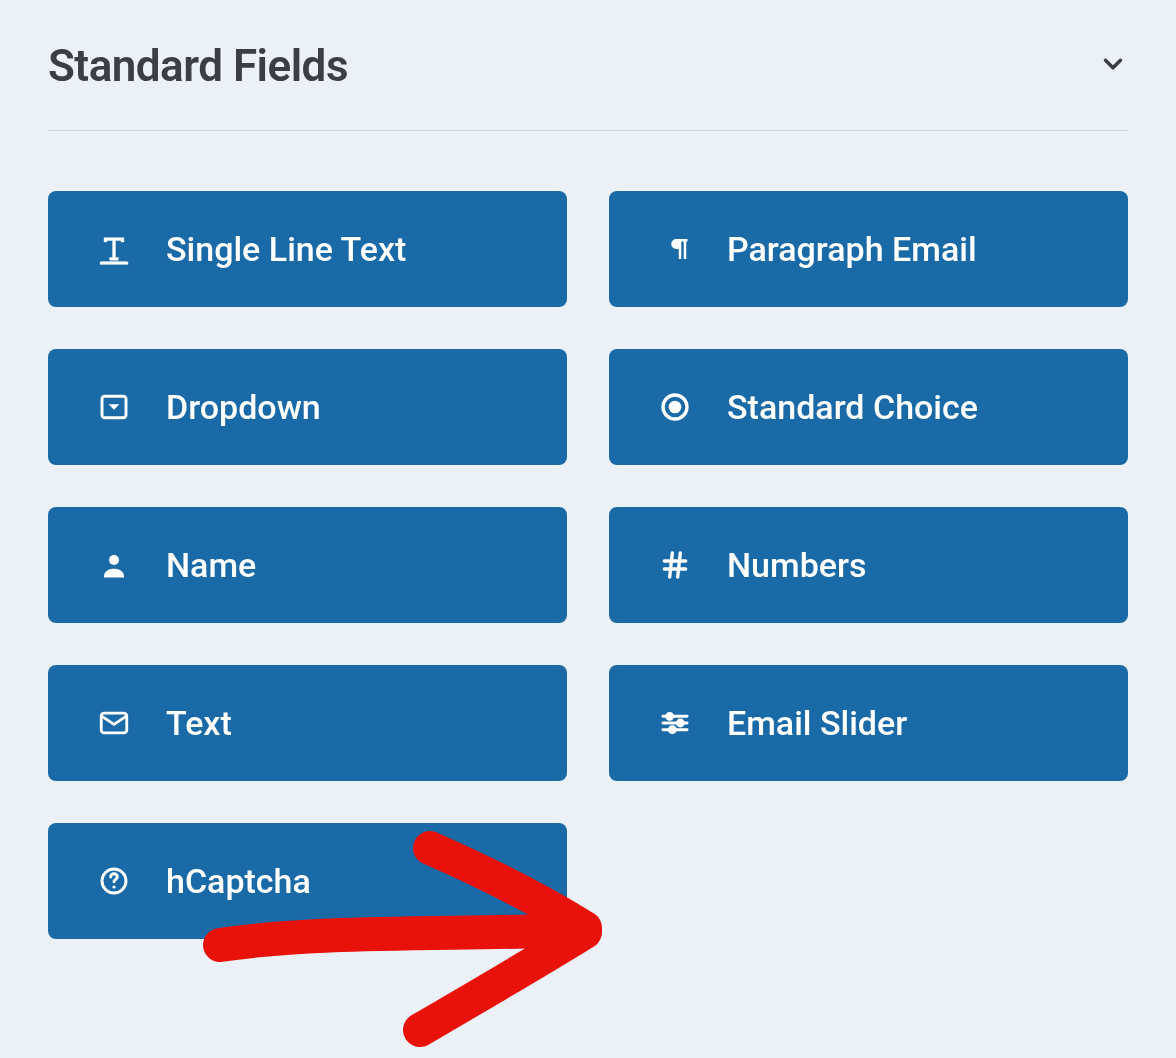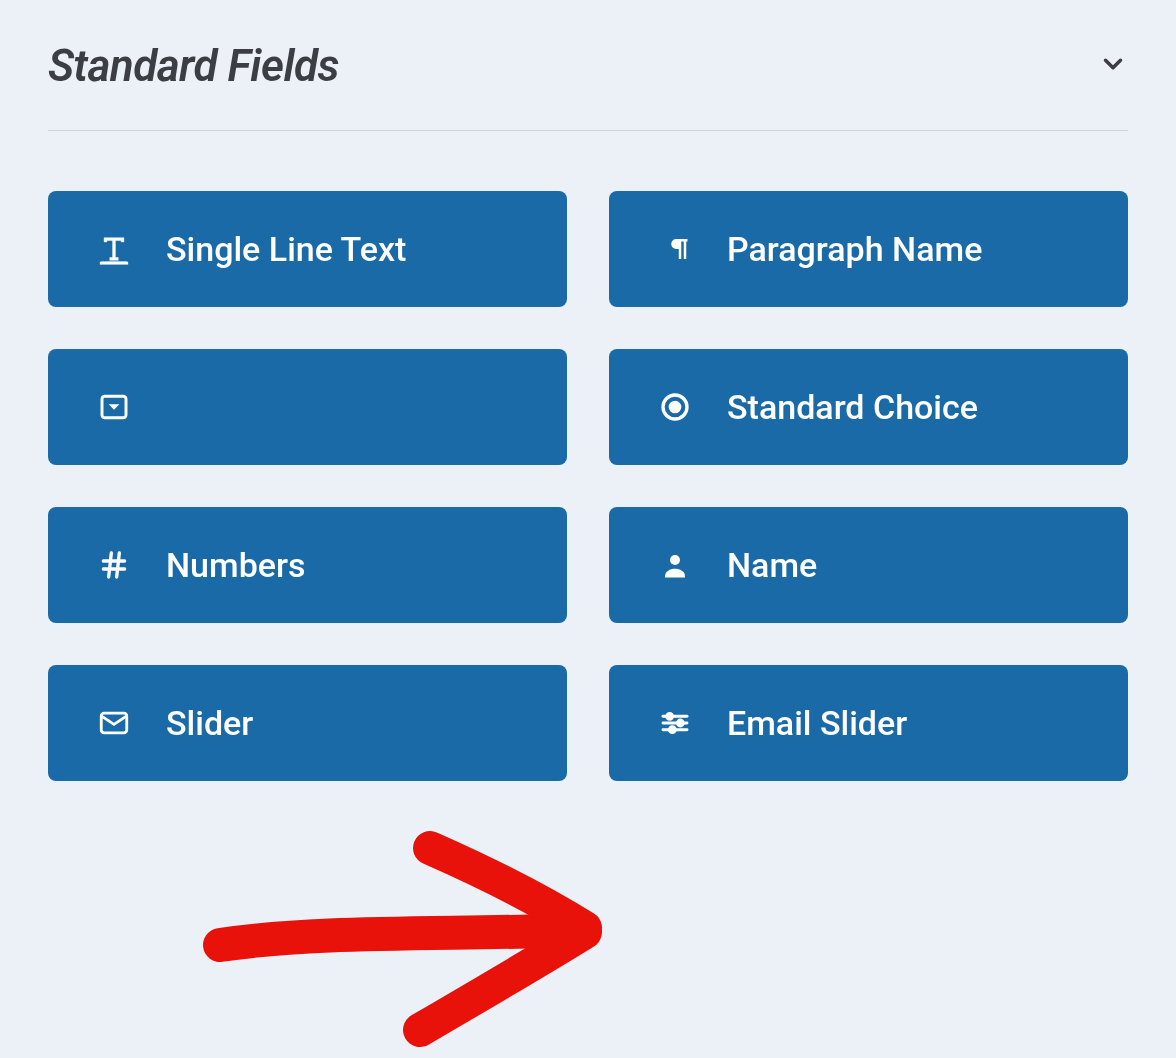--- a/index.html
+++ b/index.html
@@ -11,21 +11,20 @@
     padding: 40px 48px;
     position: relative;
   }
   .section-header {
     display: flex;
     align-items: center;
     justify-content: space-between;
     padding-bottom: 38px;
     border-bottom: 1px solid #cdd4db;
     margin-bottom: 60px;
-    font-style: italic;
   }
   .section-title {
     font-size: 44px;
     font-weight: 600;
     color: #3b3f44;
     letter-spacing: -0.5px;
   }
   .chevron {
     color: #3b3f44;
   }
@@ -88,89 +87,100 @@
     </span>
     <span class="label">Single Line Text</span>
   </div>
 
   <div class="field-button">
     <span class="icon">
       <svg viewBox="0 0 24 24" width="30" height="30" fill="currentColor">
           <path d="M13 4a4 4 0 0 0 0 8h2v8h2V6h2v14h2V6h1V4h-9z"></path>
         </svg>
     </span>
-    <span class="label">Paragraph Name</span>
+    <span class="label">Paragraph Email</span>
   </div>
 
   <div class="field-button">
     <span class="icon">
       <svg viewBox="0 0 24 24" width="32" height="32" fill="none" stroke="currentColor" stroke-width="2.2">
           <rect x="3" y="4" width="18" height="16" rx="2"></rect>
           <path d="M8 10l4 4 4-4" fill="currentColor" stroke="none"></path>
         </svg>
     </span>
+    <span class="label">Dropdown</span>
   </div>
 
   <div class="field-button">
     <span class="icon">
       <svg viewBox="0 0 24 24" width="32" height="32" fill="none" stroke="currentColor" stroke-width="2.5">
           <circle cx="12" cy="12" r="9"></circle>
           <circle cx="12" cy="12" r="3.5" fill="currentColor"></circle>
         </svg>
     </span>
     <span class="label">Standard Choice</span>
   </div>
 
 
   <div class="field-button">
     <span class="icon">
+      <svg viewBox="0 0 24 24" width="30" height="30" fill="currentColor">
+          <circle cx="12" cy="8" r="4"></circle>
+          <path d="M4 21c0-4 4-6 8-6s8 2 8 6v1H4v-1z"></path>
+        </svg>
+    </span>
+    <span class="label">Name</span>
+  </div>
+
+  <div class="field-button">
+    <span class="icon">
       <svg viewBox="0 0 24 24" width="32" height="32" fill="none" stroke="currentColor" stroke-width="2.5" stroke-linecap="round">
           <line x1="4" y1="9" x2="20" y2="9"></line>
           <line x1="4" y1="15" x2="20" y2="15"></line>
           <line x1="10" y1="3" x2="8" y2="21"></line>
           <line x1="16" y1="3" x2="14" y2="21"></line>
         </svg>
     </span>
     <span class="label">Numbers</span>
   </div>
 
   <div class="field-button">
     <span class="icon">
-      <svg viewBox="0 0 24 24" width="30" height="30" fill="currentColor">
-          <circle cx="12" cy="8" r="4"></circle>
-          <path d="M4 21c0-4 4-6 8-6s8 2 8 6v1H4v-1z"></path>
-        </svg>
-    </span>
-    <span class="label">Name</span>
-  </div>
-
-  <div class="field-button">
-    <span class="icon">
       <svg viewBox="0 0 24 24" width="34" height="34" fill="none" stroke="currentColor" stroke-width="2">
           <rect x="3" y="5" width="18" height="14" rx="2"></rect>
           <path d="M3 7l9 6 9-6"></path>
         </svg>
     </span>
-    <span class="label">Slider</span>
+    <span class="label">Text</span>
   </div>
 
   <div class="field-button">
     <span class="icon">
       <svg viewBox="0 0 24 24" width="32" height="32" fill="none" stroke="currentColor" stroke-width="2.2" stroke-linecap="round">
           <line x1="3" y1="7" x2="21" y2="7"></line>
           <circle cx="8" cy="7" r="2.2" fill="currentColor"></circle>
           <line x1="3" y1="12" x2="21" y2="12"></line>
           <circle cx="16" cy="12" r="2.2" fill="currentColor"></circle>
           <line x1="3" y1="17" x2="21" y2="17"></line>
           <circle cx="10" cy="17" r="2.2" fill="currentColor"></circle>
         </svg>
     </span>
     <span class="label">Email Slider</span>
   </div>
 
+  <div class="field-button">
+    <span class="icon">
+      <svg viewBox="0 0 24 24" width="32" height="32" fill="none" stroke="currentColor" stroke-width="2.2">
+          <circle cx="12" cy="12" r="9"></circle>
+          <path d="M9.5 9a2.5 2.5 0 0 1 5 0c0 1.5-2.5 2-2.5 3.5" stroke-linecap="round"></path>
+          <circle cx="12" cy="16.5" r="1.2" fill="currentColor" stroke="none"></circle>
+        </svg>
+    </span>
+    <span class="label">hCaptcha</span>
+  </div>
 
 </div>
 
 <svg class="arrow-annotation" width="420" height="220" viewBox="0 0 420 220">
   <g fill="none" stroke="#e8120a" stroke-width="34" stroke-linecap="round" stroke-linejoin="round">
 
     <path d="M20 115 C 120 100, 250 105, 380 100"></path>
 
     <path d="M230 18 C 280 40, 340 70, 385 98"></path>
 

